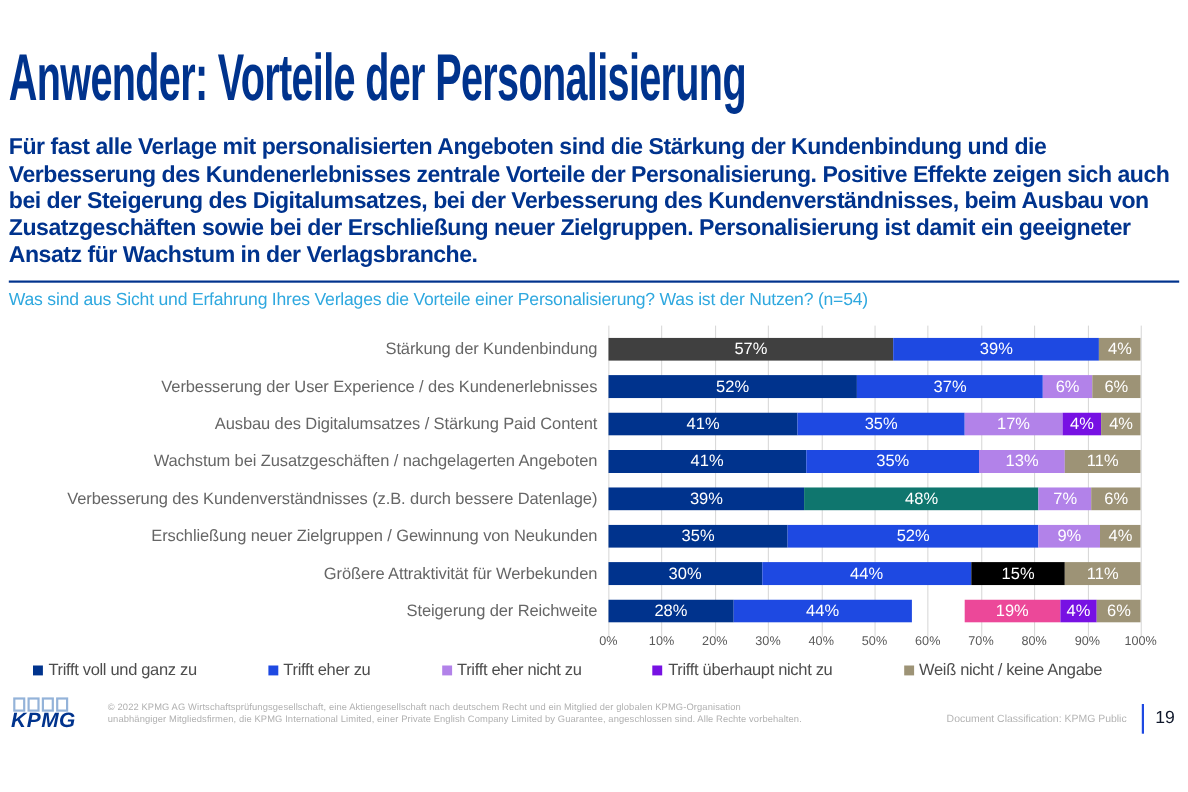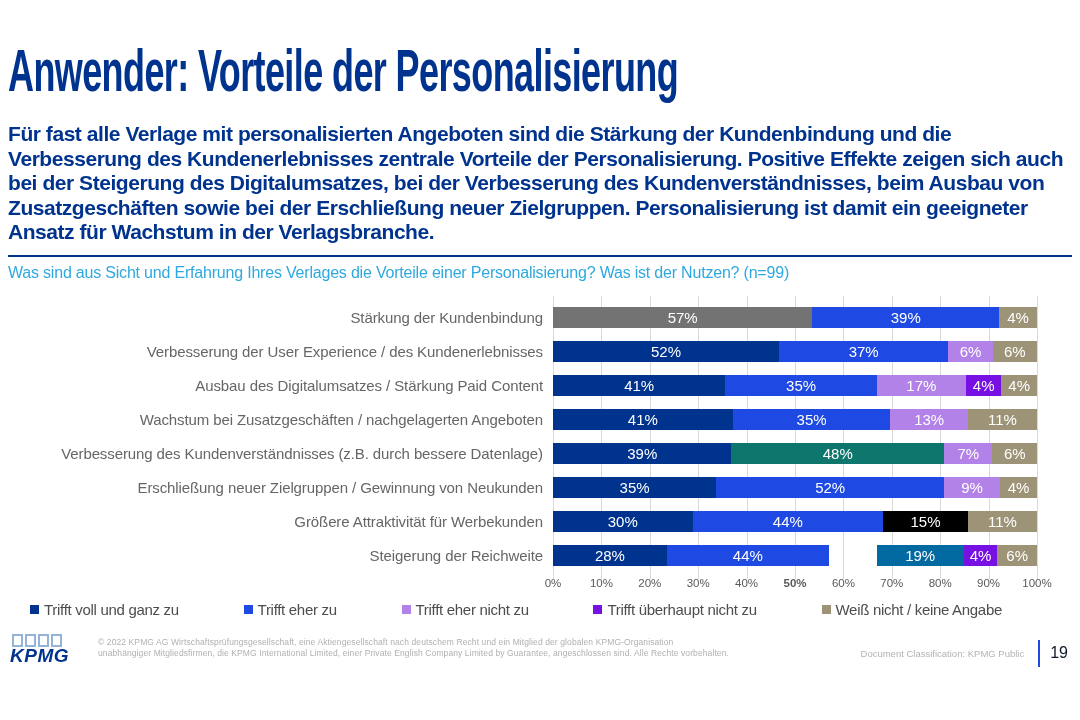--- a/index.html
+++ b/index.html
@@ -62,41 +62,41 @@
 <div class="slide">
 
   <div class="title-wrap">
     <span class="title-inner">Anwender: Vorteile der Personalisierung</span>
   </div>
 
   <p class="intro">Für fast alle Verlage mit personalisierten Angeboten sind die Stärkung der Kundenbindung und die Verbesserung des Kundenerlebnisses zentrale Vorteile der Personalisierung. Positive Effekte zeigen sich auch bei der Steigerung des Digitalumsatzes, bei der Verbesserung des Kundenverständnisses, beim Ausbau von Zusatzgeschäften sowie bei der Erschließung neuer Zielgruppen. Personalisierung ist damit ein geeigneter Ansatz für Wachstum in der Verlagsbranche.</p>
 
   <hr class="rule">
 
-  <p class="question">Was sind aus Sicht und Erfahrung Ihres Verlages die Vorteile einer Personalisierung? Was ist der Nutzen? (n=99)</p>
+  <p class="question">Was sind aus Sicht und Erfahrung Ihres Verlages die Vorteile einer Personalisierung? Was ist der Nutzen? (n=54)</p>
 
   <div class="chart">
     <div class="gridlayer" id="gridlayer">
         <div class="gridline" style="left: 0%;"></div>
         <div class="gridline" style="left: 10%;"></div>
         <div class="gridline" style="left: 20%;"></div>
         <div class="gridline" style="left: 30%;"></div>
         <div class="gridline" style="left: 40%;"></div>
         <div class="gridline" style="left: 50%;"></div>
         <div class="gridline" style="left: 60%;"></div>
         <div class="gridline" style="left: 70%;"></div>
         <div class="gridline" style="left: 80%;"></div>
         <div class="gridline" style="left: 90%;"></div>
         <div class="gridline" style="left: 100%;"></div>
       </div>
     <div class="rows" id="rows">
         <div class="row">
           <div class="cat">Stärkung der Kundenbindung</div>
           <div class="barwrap">
-            <div class="seg" style="flex-grow: 57; background-color: #737373; justify-content: center;">
+            <div class="seg" style="flex-grow: 57; background-color: #404040; justify-content: center;">
               <span>57%</span>
             </div>
             <div class="seg" style="flex-grow: 39; background-color: rgb(30, 73, 226);">
               <span>39%</span>
             </div>
             <div class="seg" style="flex-grow: 4; background-color: rgb(157, 147, 118);">
               <span>4%</span>
             </div>
           </div>
         </div>
@@ -207,40 +207,40 @@
         </div>
         <div class="row">
           <div class="cat">Steigerung der Reichweite</div>
           <div class="barwrap">
             <div class="seg" style="flex-grow: 28; background-color: rgb(0, 51, 141);">
               <span>28%</span>
             </div>
             <div class="seg" style="flex-grow: 44; background-color: rgb(30, 73, 226);">
               <span>44%</span>
             </div>
-            <div class="seg" style="flex-grow: 19; background-color: #0369a1; margin-left: 48px;">
+            <div class="seg" style="flex-grow: 19; background-color: #ec4899; margin-left: 48px;">
               <span>19%</span>
             </div>
             <div class="seg" style="flex-grow: 4; background-color: rgb(119, 17, 227);">
               <span>4%</span>
             </div>
             <div class="seg" style="flex-grow: 6; background-color: rgb(157, 147, 118);">
               <span>6%</span>
             </div>
           </div>
         </div>
       </div>
   </div>
   <div class="axis" id="axis">
       <span class="tick" style="left: 0%;">0%</span>
       <span class="tick" style="left: 10%;">10%</span>
       <span class="tick" style="left: 20%;">20%</span>
       <span class="tick" style="left: 30%;">30%</span>
       <span class="tick" style="left: 40%;">40%</span>
-      <span class="tick" style="left: 50%; font-weight: bold;">50%</span>
+      <span class="tick" style="left: 50%;">50%</span>
       <span class="tick" style="left: 60%;">60%</span>
       <span class="tick" style="left: 70%;">70%</span>
       <span class="tick" style="left: 80%;">80%</span>
       <span class="tick" style="left: 90%;">90%</span>
       <span class="tick" style="left: 100%;">100%</span>
     </div>
 
   <div class="legend" id="legend">
       <div class="legend-item">
         <span class="swatch" style="background-color: rgb(0, 51, 141);"></span>

